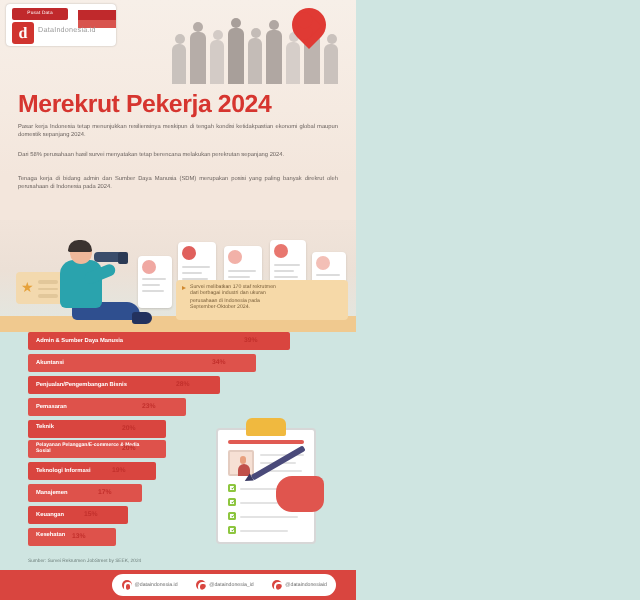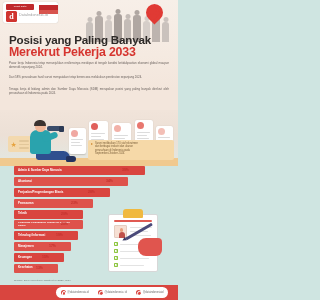--- a/index.html
+++ b/index.html
@@ -328,22 +328,21 @@
       <div class="logo-tailB"></div>
       <div class="logo-ribbon">
         <span>Pusat Data</span>
       </div>
       <div class="logo-mark">
         <b>d</b>
       </div>
       <div class="logo-word">DataIndonesia.id</div>
     </div>
 
-    <div class="title1">Posisi yang Paling Banyak</div>
-    <div class="title2">Merekrut Pekerja 2033</div>
+    <div class="title2">Merekrut Pekerja 2024</div>
   </div>
 
   <div class="body-wrap">
     <div class="para p1">Pasar kerja Indonesia tetap menunjukkan resiliensinya meskipun di tengah kondisi ketidakpastian ekonomi global maupun domestik sepanjang 2024.</div>
     <div class="para p2">Dari 58% perusahaan hasil survei menyatakan tetap berencana melakukan perekrutan sepanjang 2024.</div>
     <div class="para p3">Tenaga kerja di bidang admin dan Sumber Daya Manusia (SDM) merupakan posisi yang paling banyak direkrut oleh perusahaan di Indonesia pada 2024.</div>
   </div>
 
   <div class="illus">
     <div class="ill-floor"></div>

